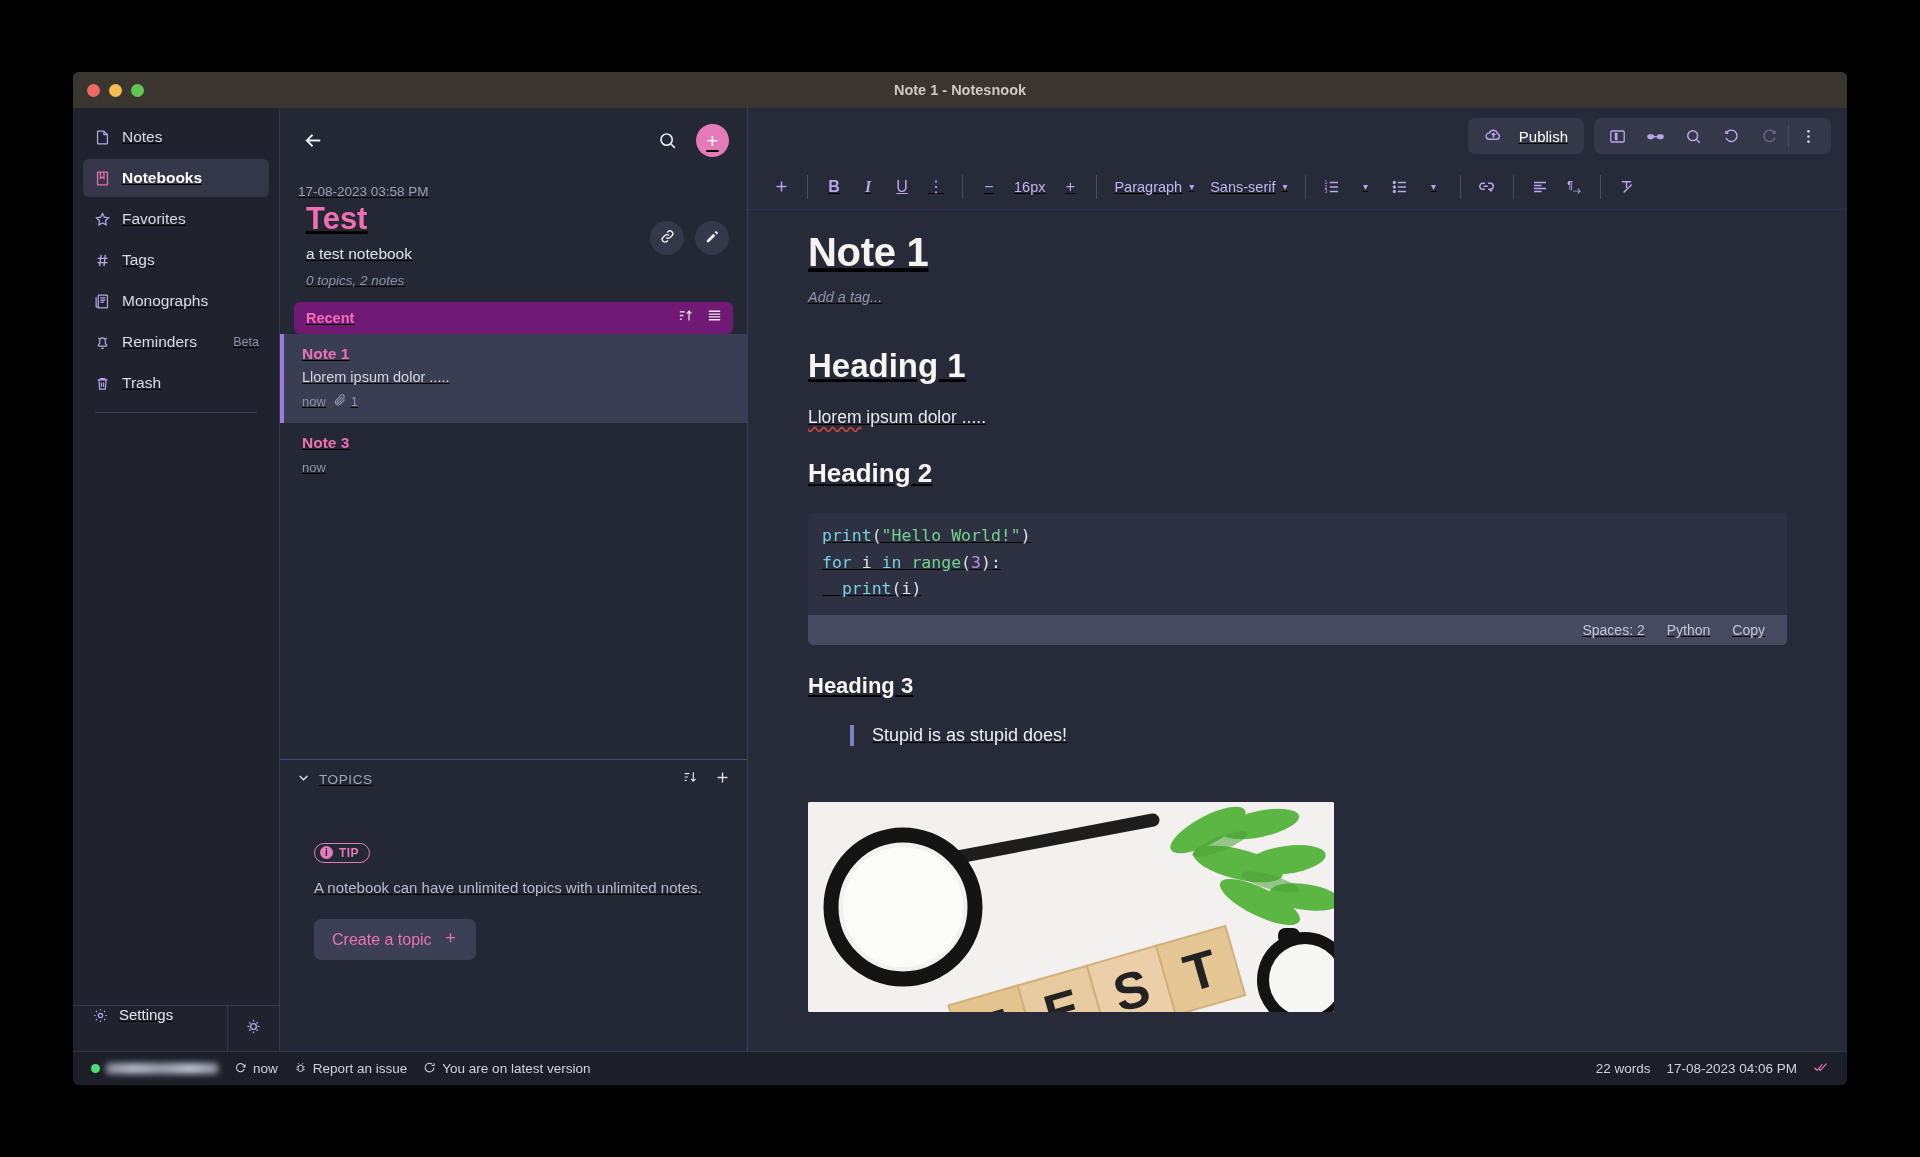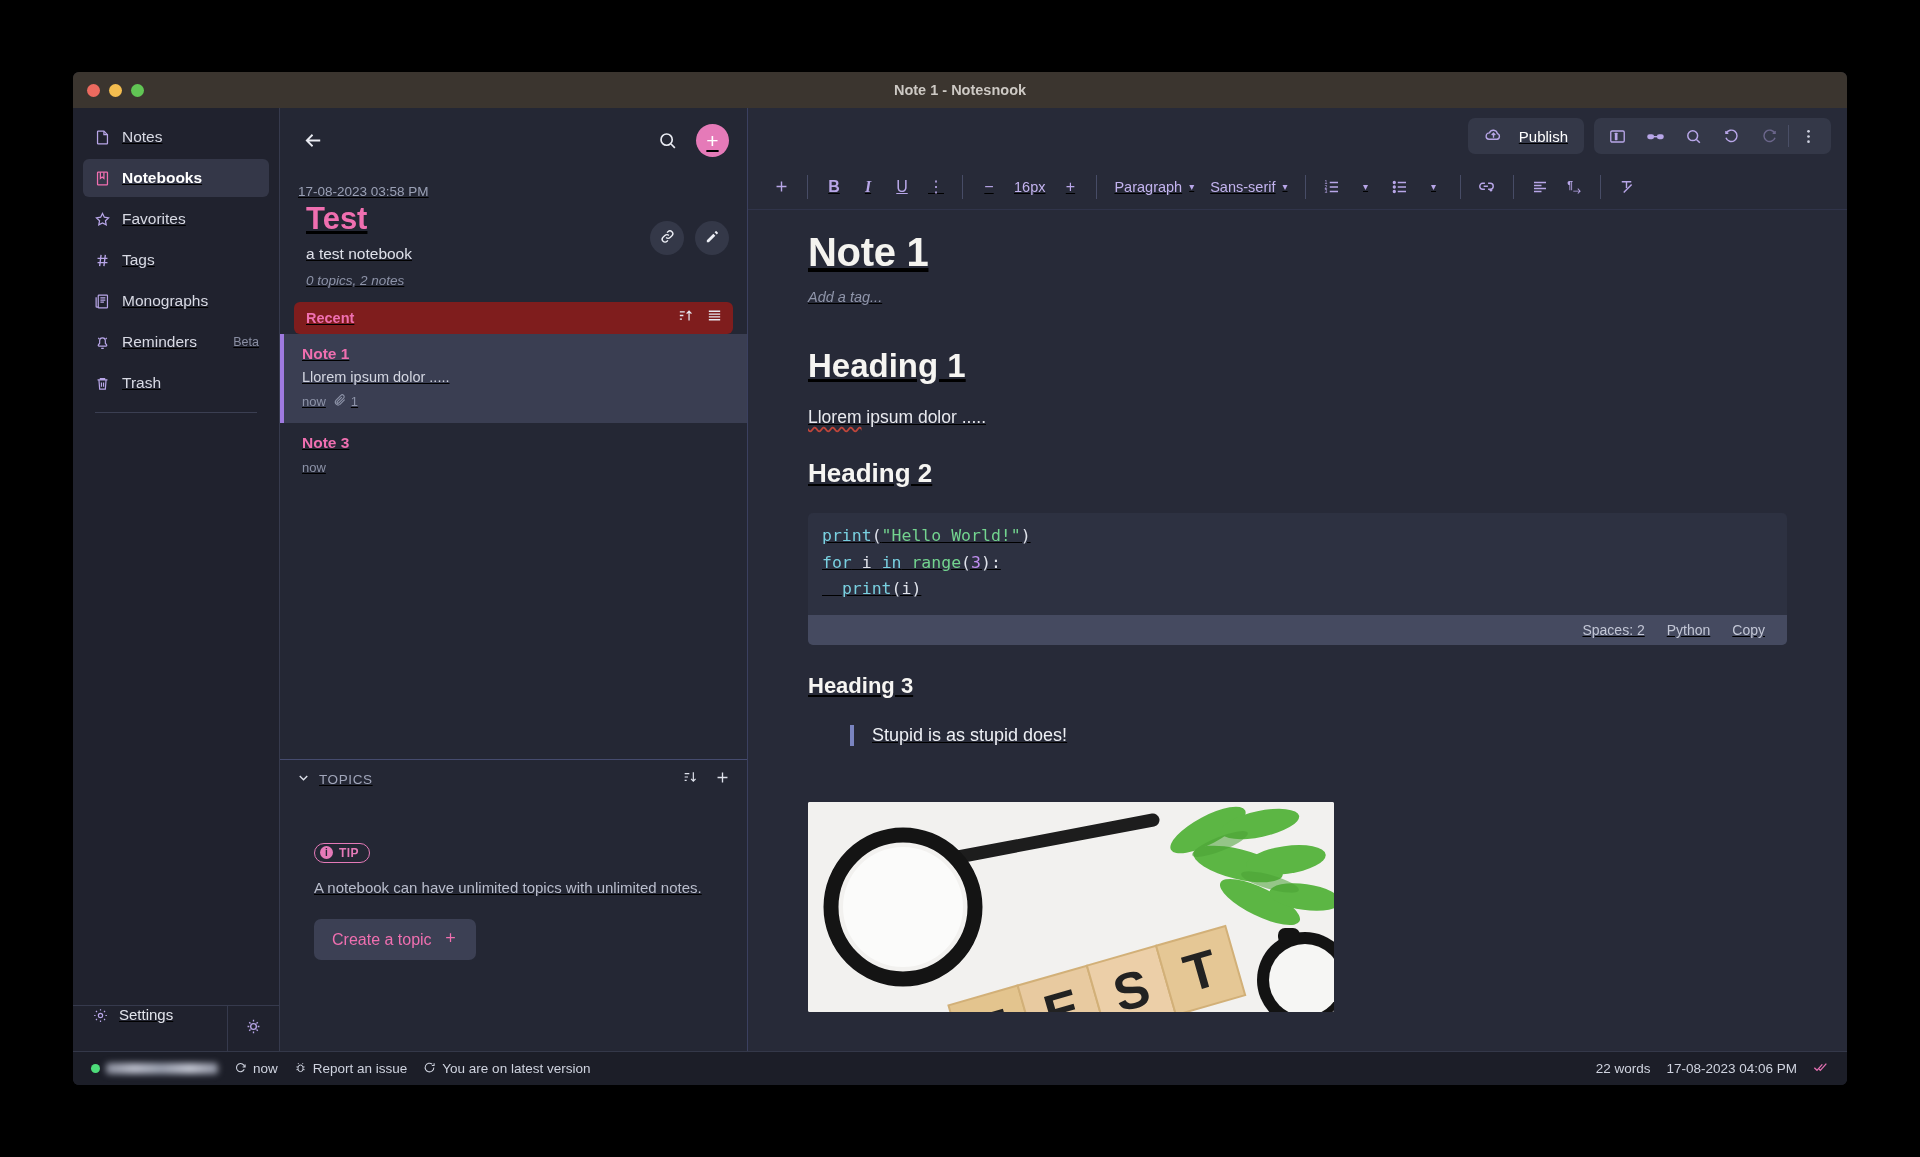--- a/index.html
+++ b/index.html
@@ -111,21 +111,21 @@
   .nb-meta { font-size: 13.5px; color: #8d93a8; font-style: italic; margin-top: 10px; }
   .nb-actions { display: flex; gap: 11px; padding-top: 22px; }
   .round-btn {
     width: 34px; height: 34px; border-radius: 50%;
     background: #343848; display: flex; align-items: center; justify-content: center;
     cursor: pointer;
   }
 
   .recent-bar {
     margin: 14px 14px 0 14px;
-    background: #7f1d1d;
+    background: #701a75;
     border-radius: 6px;
     height: 32px;
     display: flex; align-items: center;
     padding: 0 10px 0 12px;
   }
   .recent-label { font-size: 14.5px; color: #f06fb0; font-weight: bold; }
   .recent-icons { margin-left: auto; display: flex; gap: 12px; align-items: center; }
 
   .notelist { flex: 1; overflow: hidden; }
   .note-item {

